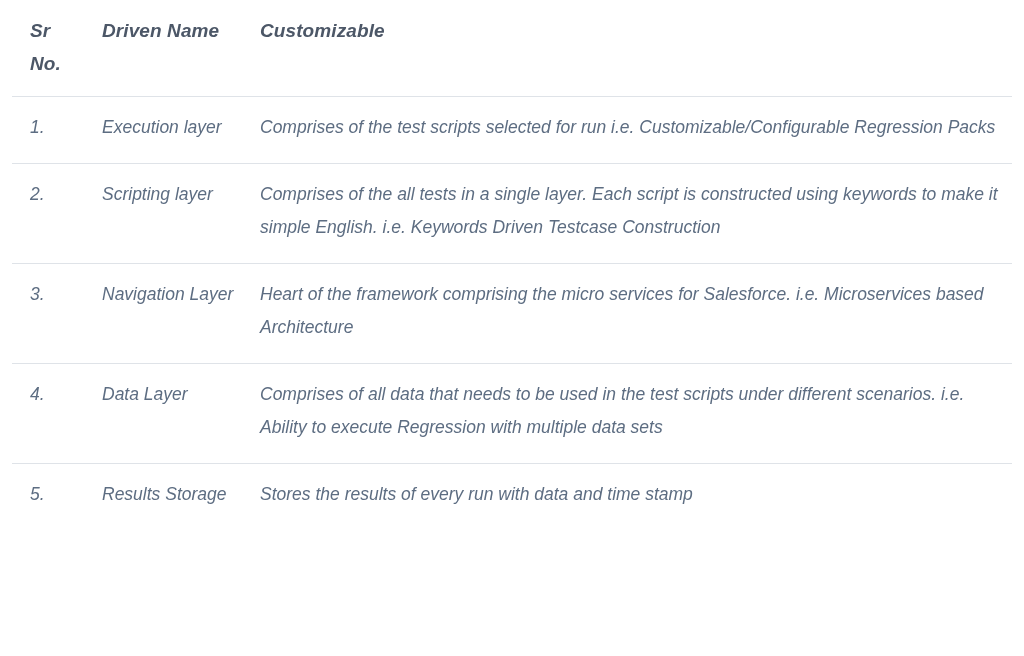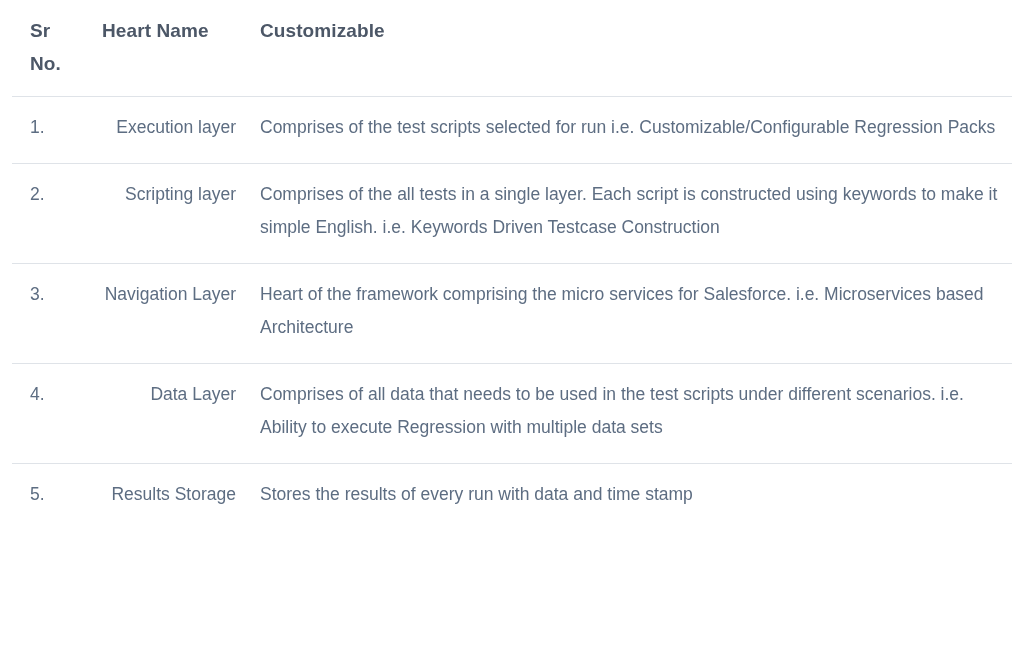--- a/index.html
+++ b/index.html
@@ -15,20 +15,21 @@
     -webkit-font-smoothing: antialiased;
     overflow: hidden;
   }
 
   .doc-table-wrap {
     box-sizing: border-box;
     width: 1024px;
     height: 468px;
     padding: 0 12px;
     background: #ffffff;
+    font-style: italic;
   }
 
   table.layers-table {
     width: 1000px;
     border-collapse: collapse;
     table-layout: fixed;
     margin: 0;
   }
 
   
@@ -59,21 +60,21 @@
     vertical-align: top;
     font-weight: normal;
     font-size: 17.5px;
     line-height: 33.5px;
     color: #5d6d82;
     padding: 14px 14px 18px 18px;
     border: 0;
     border-bottom: 1px solid #dfe3e8;
   }
   tbody td.td-sr   { padding-left: 18px; white-space: nowrap; }
-  tbody td.td-name { padding-left: 14px; text-align: right; }
+  tbody td.td-name { padding-left: 14px; }
   tbody td.td-desc { padding-left: 10px; padding-right: 4px; margin-top: 8px; }
 
   tbody tr.last-row > td {
     border-bottom: 0;
   }
 
   .desc-text { display: block; }
 </style>
 </head>
 <body>
@@ -83,21 +84,21 @@
   <table class="layers-table">
     <colgroup>
       <col class="col-sr">
       <col class="col-name">
       <col class="col-desc">
     </colgroup>
 
     <thead>
       <tr>
         <th class="th-sr" scope="col"><span>Sr</span><br><span>No.</span></th>
-        <th class="th-name" scope="col">Heart Name</th>
+        <th class="th-name" scope="col">Driven Name</th>
         <th class="th-desc" scope="col">Customizable</th>
       </tr>
     </thead>
 
     <tbody>
       <tr>
         <td class="td-sr">1.</td>
         <td class="td-name">Execution layer</td>
         <td class="td-desc">
             <span class="desc-text">Comprises of the test scripts selected for run i.e. Customizable/Configurable Regression Packs</span>

